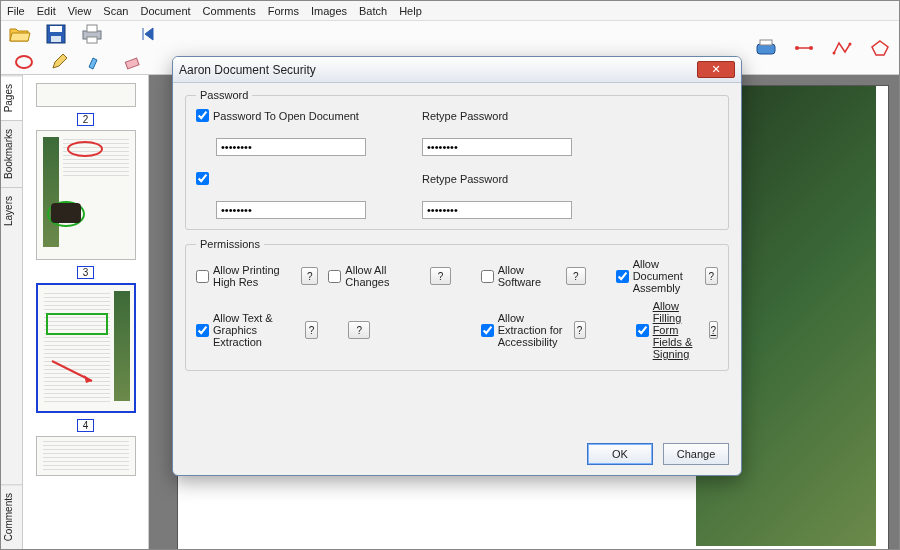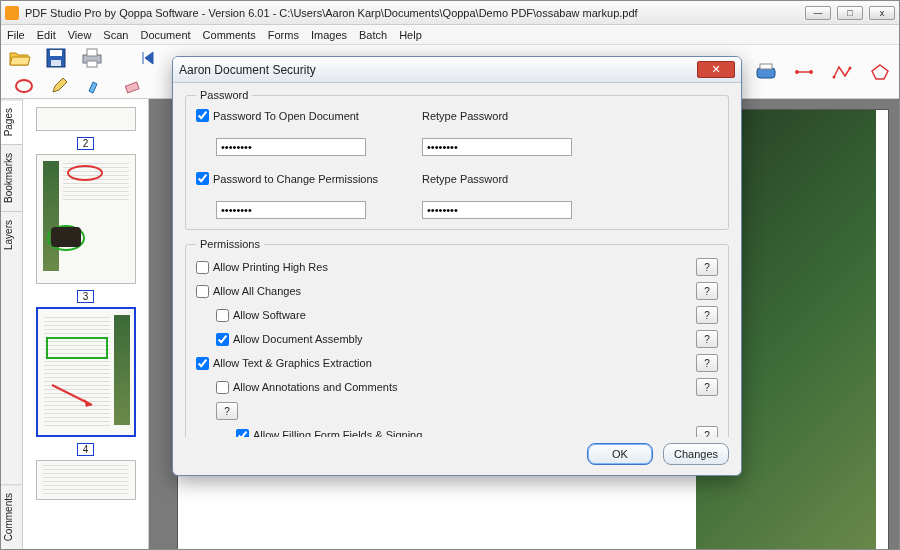--- a/index.html
+++ b/index.html
@@ -38,43 +38,34 @@
   .dlg-close { width:38px; height:17px; background:#d24a3a; color:#fff; border:1px solid #9e2e22; border-radius:2px; display:flex; align-items:center; justify-content:center; font-size:11px; cursor:default; }
   .dlg-body { flex:1; padding:6px 12px; overflow:auto; }
   fieldset { border:1px solid #ccc; border-radius:3px; padding:8px 10px 10px 10px; margin-bottom:8px; }
   legend { font-size:11px; padding:0 4px; color:#222; }
   .row { display:flex; align-items:center; gap:8px; }
   select, input[type=password], input[type=text] { font-size:11px; padding:2px 4px; border:1px solid #a7a7a7; background:#fff; }
   select { height:20px; }
   .pwd-grid { display:grid; grid-template-columns: 210px 210px; column-gap:24px; row-gap:6px;gap:16px; }
   .pwd-grid label { font-size:11px; display:flex; align-items:center; gap:4px; }
   .pwd-grid .pwd-in { width:150px; margin-left:20px; }
-  .perm-grid { display:grid; grid-template-columns: 1fr; column-gap:10px; row-gap:6px; }
+  .perm-grid { display:grid; grid-template-columns: 1fr 1fr 1fr 1fr; column-gap:10px; row-gap:6px; }
   .perm-row { display:flex; align-items:center; justify-content: space-between; gap:6px; }
   .perm-row.indent { padding-left:20px; }
   .perm-row label { display:flex; align-items:center; gap:4px; font-size:11px; }
   .help-btn { width:22px; height:18px; border:1px solid #999; background:linear-gradient(#fff,#e6e6e6); border-radius:2px; font-size:10px; display:flex; align-items:center; justify-content:center; cursor:default; }
   .dlg-buttons { display:flex; justify-content:flex-end; gap:10px; padding:6px 12px 10px; }
-  .btn { min-width:66px; height:22px; border:1px solid #8a98ad; background:linear-gradient(#fdfdfe,#e4ebf3); border-radius:8px; font-size:11px; display:flex; align-items:center; justify-content:center; cursor:default; }
+  .btn { min-width:66px; height:22px; border:1px solid #8a98ad; background:linear-gradient(#fdfdfe,#e4ebf3); border-radius:0; font-size:11px; display:flex; align-items:center; justify-content:center; cursor:default; }
   .btn.primary { border:1px solid #3d73c8; box-shadow:0 0 0 1px #7db3ff inset; }
   input[type=checkbox] { width:13px; height:13px; }
 </style>
 </head>
 <body>
 
 <div class="window">
-  <div class="titlebar">
-    <div class="app-icon"></div>
-    <div class="title">PDF Studio Pro by Qoppa Software - Version 6.01 - C:\Users\Aaron Karp\Documents\Qoppa\Demo PDF\ossabaw markup.pdf</div>
-    <div class="winbtns">
-      <div class="winbtn">—</div>
-      <div class="winbtn">□</div>
-      <div class="winbtn">x</div>
-    </div>
-  </div>
 
   <div class="menubar">
     <span>File</span>
     <span>Edit</span>
     <span>View</span>
     <span>Scan</span>
     <span>Document</span>
     <span>Comments</span>
     <span>Forms</span>
     <span>Images</span>
@@ -226,21 +217,20 @@
               <input type="checkbox" checked="" style="">
               <span>Password To Open Document</span>
             </label>
           <label>
               <span>Retype Password</span>
             </label>
           <input class="pwd-in" type="password" value="••••••••" style="">
           <input class="pwd-in" type="password" style="margin-left: 0px;" value="••••••••">
           <label>
               <input type="checkbox" checked="" style="">
-              <span>Password to Change Permissions</span>
             </label>
           <label>
               <span>Retype Password</span>
             </label>
           <input class="pwd-in" type="password" value="••••••••" style="">
           <input class="pwd-in" type="password" style="margin-left: 0px;" value="••••••••">
         </div>
       </fieldset>
 
       <fieldset>
@@ -277,39 +267,39 @@
             </div>
 
           <div class="perm-row">
               <label>
                 <input type="checkbox" checked="" style="">
                 <span>Allow Text &amp; Graphics Extraction</span>
               </label>
               <div class="help-btn">?</div>
             </div>
           <div class="perm-row indent">
-              <label>
-                <input type="checkbox" style="">
-                <span>Allow Annotations and Comments</span>
-              </label>
               <div class="help-btn">?</div>
             </div>
 
           <div class="perm-row indent">
-              <div class="help-btn">?</div>
-            </div>
-          <div class="perm-row indent" style="padding-left:40px;">
+              <label>
+                <input type="checkbox" checked="" style="">
+                <span>Allow Extraction for Accessibility</span>
+              </label>
+              <div class="help-btn">?</div>
+            </div>
+          <div class="perm-row indent" style="padding-left:40px;text-decoration:underline;">
               <label>
                 <input type="checkbox" checked="" style="">
                 <span>Allow Filling Form Fields &amp; Signing</span>
               </label>
               <div class="help-btn">?</div>
             </div>
         </div>
       </fieldset>
 
     </div>
     <div class="dlg-buttons">
       <div class="btn primary">OK</div>
-      <div class="btn">Changes</div>
+      <div class="btn">Change</div>
     </div>
   </div>
 </div>
 
 </body></html>

